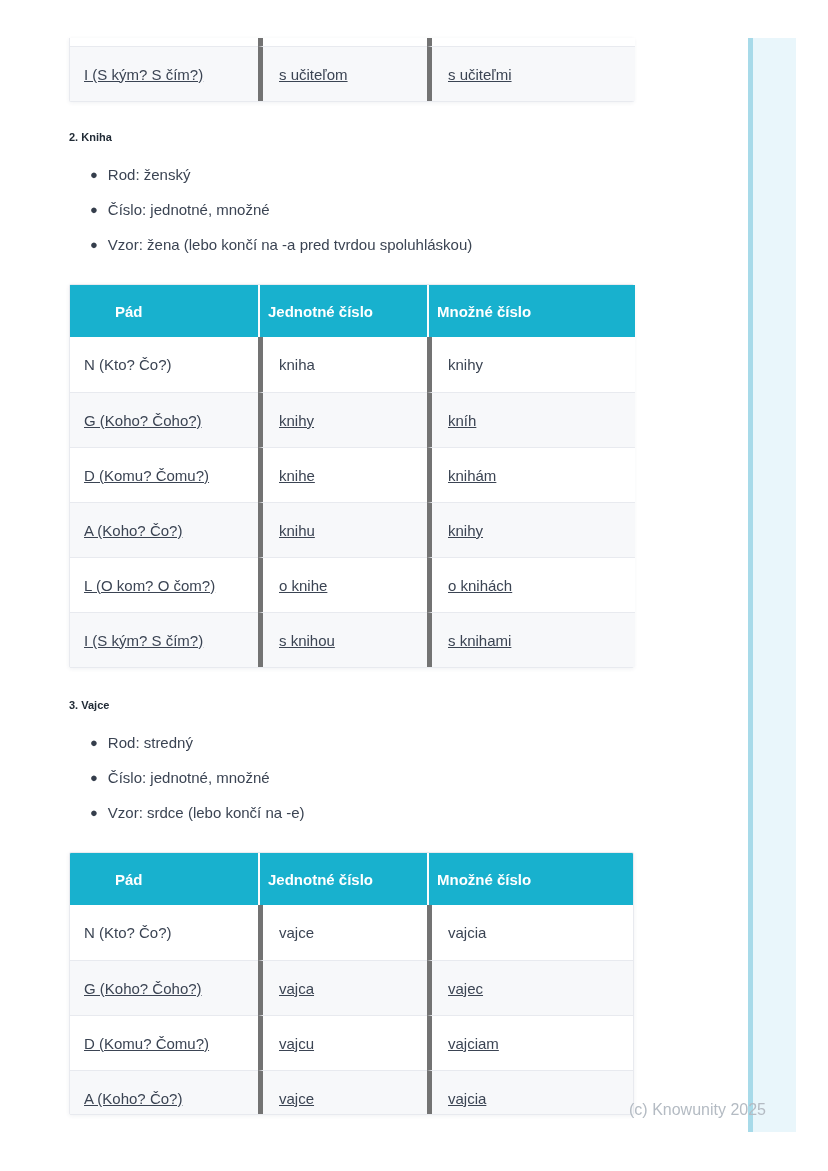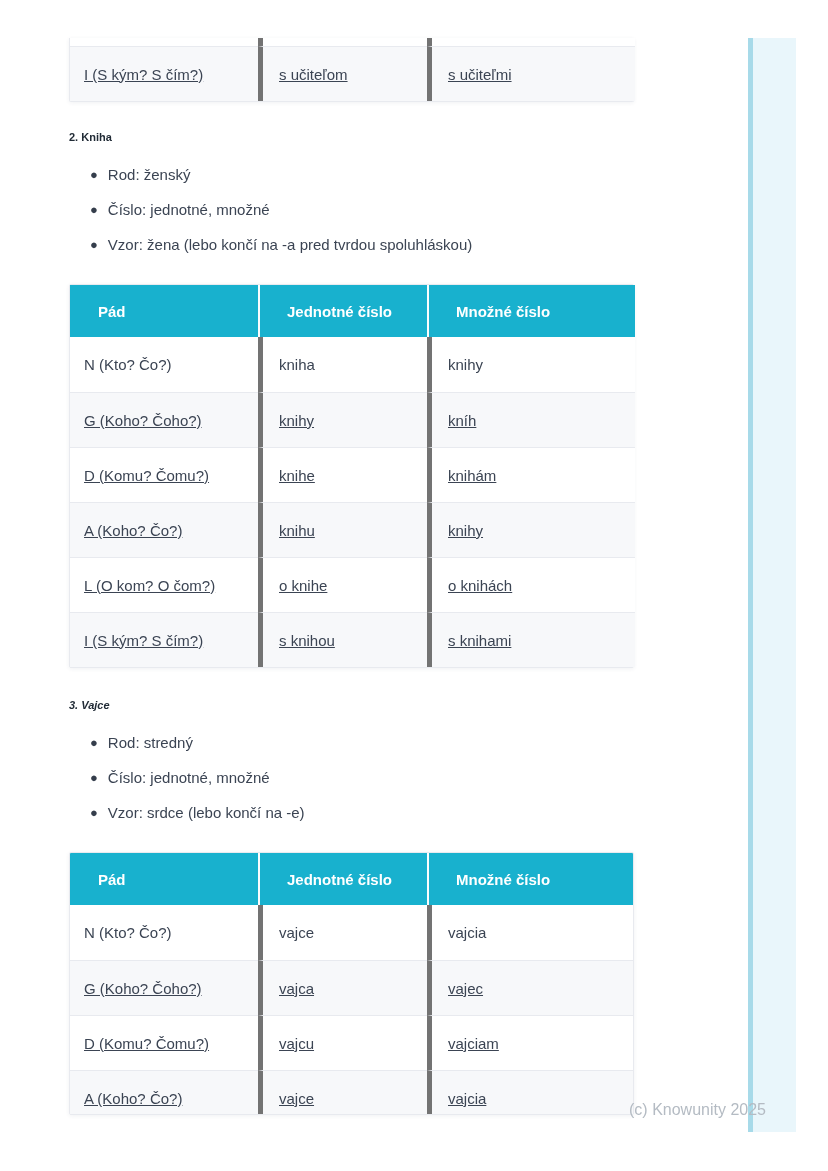--- a/index.html
+++ b/index.html
@@ -36,23 +36,23 @@
   .tbl col.c3 { width: 208px; }
 
   .tbl th {
     background: #18b1ce;
     color: #ffffff;
     font-size: 15px;
     font-weight: bold;
     text-align: left;
     height: 52px;
     vertical-align: middle;
-    padding-left: 27px;
-  }
-  .tbl th:first-child { padding-left: 28px; }
+    padding-left: 8px;
+  }
+  .tbl th:first-child { padding-left: 45px; }
   .tbl th + th { border-left: 2px solid #fbfdfe; }
 
   .tbl td {
     font-size: 15px;
     color: #3b4453;
     height: 55px;
     vertical-align: middle;
     padding-left: 16px;
     background: #ffffff;
   }
@@ -69,21 +69,21 @@
   
   .tbl-cut { height: 263px; overflow: hidden; margin-top: 22px; }
 
   
   .section-heading {
     margin-top: 29px;
     font-size: 11px;
     font-weight: bold;
     color: #212b36;
   }
-  .section-heading.second { margin-top: 31px; font-style: italic; }
+  .section-heading.second { margin-top: 31px; }
   ul.bullets {
     list-style: none;
     margin-top: 14px;
     padding-left: 21px;
   }
   ul.bullets li {
     height: 35px;
     display: flex;
     align-items: center;
     font-size: 15px;

